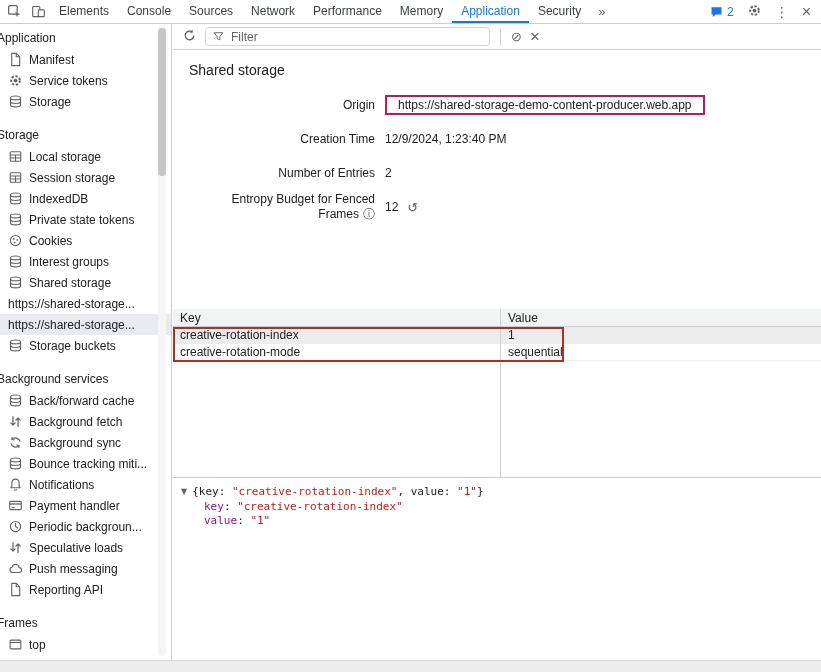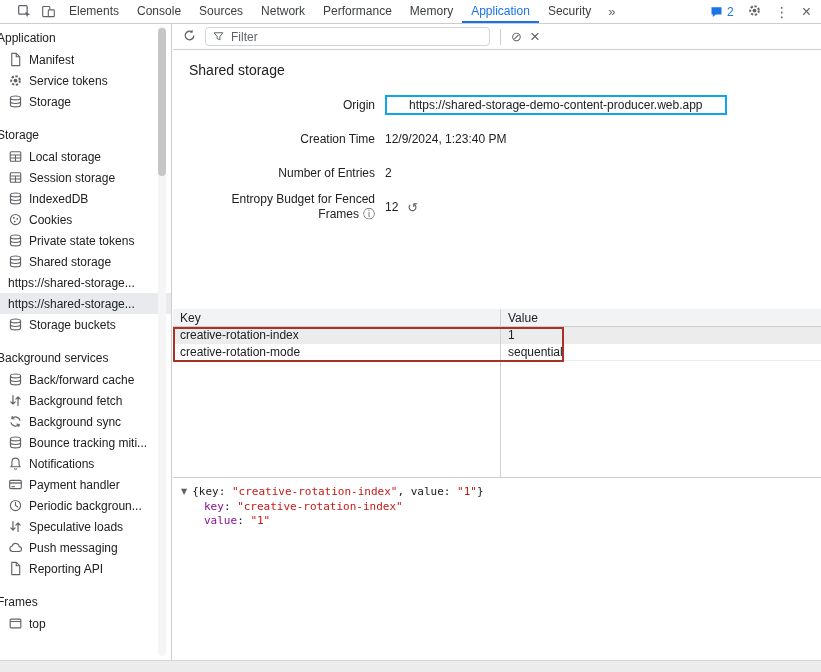--- a/index.html
+++ b/index.html
@@ -8,21 +8,21 @@
     position: relative; width: 821px; height: 672px;
     background: #fff; overflow: hidden;
     font-family: "Liberation Sans", sans-serif;
     font-size: 12px; color: #202124; cursor: default;
   }
   
   .topbar {
     position: absolute; left:0; top:0; width:821px; height:24px;
     display:flex; align-items:stretch;
     background:#fff; border-bottom:1px solid #cdcdcd;
-    padding-left:12px;
+    padding-left:2px;
   }
   .topbar .ticon { width:24px; display:flex; align-items:center; justify-content:center; color:#5f6368; }
   .tab { display:flex; align-items:center; padding:0 9px; color:#3c4043; border-bottom:2px solid transparent; white-space:nowrap; }
   .tab.active { color:#1a73e8; border-bottom-color:#1a73e8; }
   .tab-more { display:flex; align-items:center; padding:0 8px; color:#5f6368; font-size:13px; }
   .topbar .spacer { flex:1; }
   .tb-right { display:flex; align-items:center; gap:13px; padding-right:10px; }
   .badge { display:flex; align-items:center; gap:3px; color:#1a73e8; }
   .glyphbtn { color:#5f6368; font-size:14px; line-height:1; }
   .glyphbtn.x { font-size:16px; }
@@ -49,21 +49,21 @@
   .filterbox input { flex:1; border:none; outline:none; background:transparent; font:inherit; color:#202124; }
   .filterbox input::placeholder { color:#5f6368; }
   .vdiv { width:1px; height:16px; background:#cdcdcd; margin:0 2px; }
   .clearg { color:#5f6368; font-size:13px; }
   .delg { color:#5f6368; font-size:17px; line-height:1; }
   .ptitle { padding:12px 0 0 16px; font-size:14px; font-weight:500; color:#202124; }
   .meta { margin-top:10px; }
   .mrow { display:flex; align-items:center; height:34px; }
   .mlabel { width:212px; text-align:right; padding-right:10px; color:#202124; flex:0 0 212px; }
   .mvalue { color:#202124; display:flex; align-items:center; }
-  .ann-inline { display:inline-block; border:2px solid #0ea5e9; padding:1px 22px; }
+  .ann-inline { display:inline-block; border:2px solid #be185d; padding:1px 11px; }
   .info-g { color:#5f6368; margin-left:4px; }
   .reset-g { color:#5f6368; margin-left:9px; font-size:13px; }
   
   .grid { position:absolute; left:0; right:0; top:285px; height:168px; }
   .ghead { display:flex; height:18px; background:#f1f3f4; border-bottom:1px solid #cdcdcd; align-items:center; }
   .gh-key { width:327px; padding-left:7px; flex:0 0 327px; }
   .gh-val { padding-left:8px; }
   .gcol-div { position:absolute; left:327px; top:0; bottom:0; width:1px; background:#d0d0d0; }
   .gr { display:flex; height:17px; align-items:center; border-bottom:1px solid #ececec; }
   .gr.sel { background:#ececec; }
@@ -252,29 +252,35 @@
         <span class="silbl">Session storage</span>
       </div>
     <div class="si">
         <svg class="ic" viewBox="0 0 16 16">
           <use href="#i-db"></use>
         </svg>
         <span class="silbl">IndexedDB</span>
       </div>
     <div class="si">
         <svg class="ic" viewBox="0 0 16 16">
+          <use href="#i-db"></use>
+        </svg>
+        <span class="silbl">Private state tokens</span>
+      </div>
+    <div class="si">
+        <svg class="ic" viewBox="0 0 16 16">
           <use href="#i-cookie"></use>
         </svg>
         <span class="silbl">Cookies</span>
       </div>
     <div class="si">
         <svg class="ic" viewBox="0 0 16 16">
           <use href="#i-db"></use>
         </svg>
-        <span class="silbl">Private state tokens</span>
+        <span class="silbl">Interest groups</span>
       </div>
     <div class="si">
         <svg class="ic" viewBox="0 0 16 16">
           <use href="#i-db"></use>
         </svg>
         <span class="silbl">Shared storage</span>
       </div>
     <div class="si sub">
         <span class="silbl">https://shared-storage...</span>
       </div>

